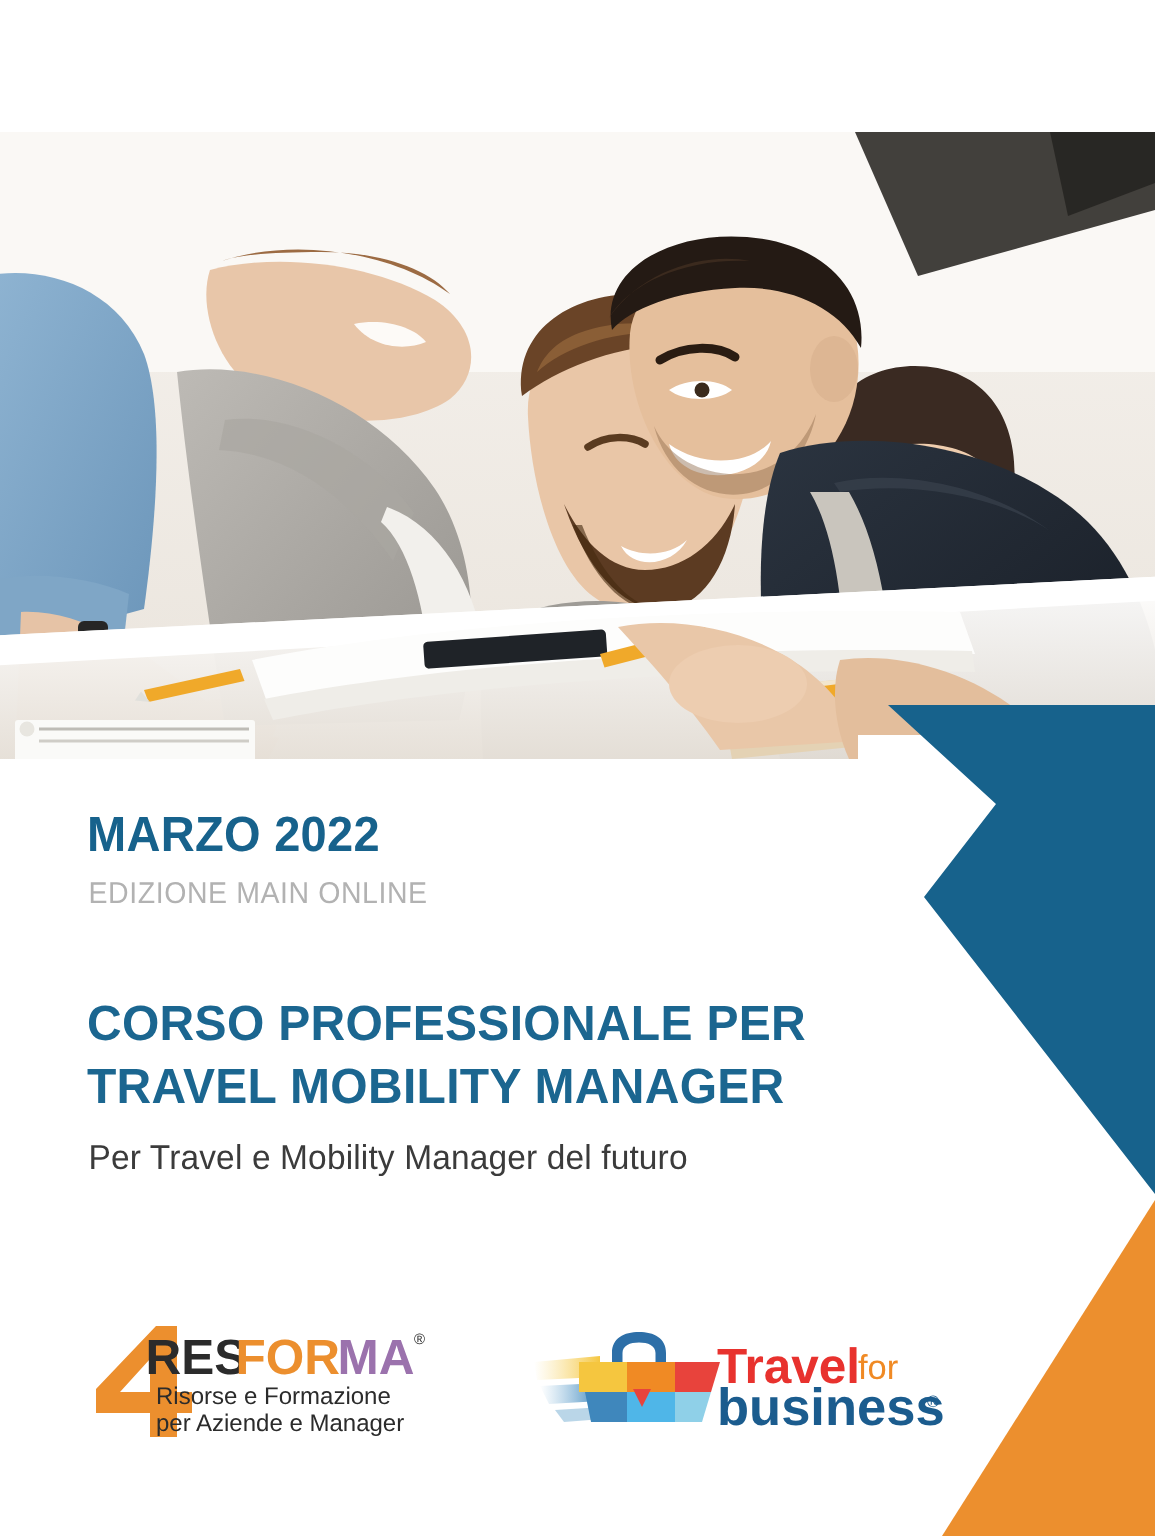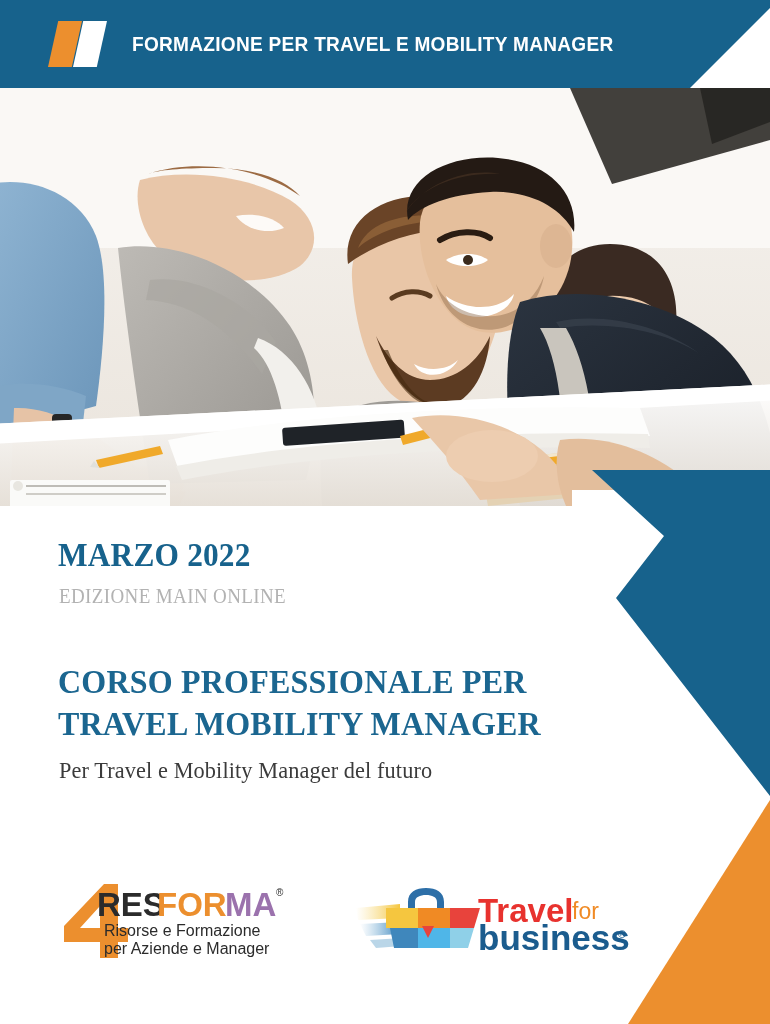--- a/index.html
+++ b/index.html
@@ -63,21 +63,20 @@
     width:770px; height:1024px;
     z-index:5; pointer-events:none;
   }
   #blue-chevron svg { display:block; width:770px; height:1024px; }
 
   
   #content {
     position:absolute; left:0; top:506px;
     width:770px; height:518px;
     z-index:4;
-    font-family:Liberation Serif, serif;
   }
   #month {
     position:absolute; left:58px; top:31px;
     color:#17628C;
     font-size:33px; font-weight:bold;
     letter-spacing:0.2px;
     transform:scaleX(0.95); transform-origin:left center;
   }
   #edition {
     position:absolute; left:59px; top:79px;
@@ -260,29 +259,20 @@
       <path d="M480 374 L 620 358 L 622 372 L 482 388 Z" fill="#F2E6CE"></path>
       <path d="M492 384 L 616 370 L 618 378 L 494 392 Z" fill="#C6A879"></path>
       <path d="M512 374 L 606 362 L 608 370 L 514 382 Z" fill="#F0A92A"></path>
 
       <path d="M412 330 C 452 322, 500 332, 534 356 C 556 372, 568 390, 572 406 L 480 412 C 458 380, 432 352, 412 330 Z" fill="#E9C7A8"></path>
       <ellipse cx="492" cy="368" rx="46" ry="26" fill="#EDCDB0"></ellipse>
       <path d="M560 352 C 600 346, 648 360, 684 390 L 660 418 L 566 418 C 556 396, 554 370, 560 352 Z" fill="#E3BE9C"></path>
     </svg>
   </div>
 
-  <div id="header">
-    <div id="header-inner">
-      <div class="hex-logo">
-        <div class="hex hex-orange"></div>
-        <div class="hex hex-white"></div>
-      </div>
-      <div id="header-title">FORMAZIONE PER TRAVEL E MOBILITY MANAGER</div>
-    </div>
-  </div>
 
   <div id="blue-chevron">
     <svg viewBox="0 0 770 1024">
 
       <path d="M572 490 L 770 490 L 770 506 L 572 506 Z" fill="#FFFFFF"></path>
 
       <path d="M585 472 L 770 472 L 770 793 L 672 648 L 770 512 L 770 472 Z" fill="#17628C" opacity="0"></path>
       <path d="M600 472 L 770 472 L 770 795 L 645 634 L 600 472 Z" fill="#17628C" opacity="0"></path>
       <path d="M590 470 L 770 470 L 770 796 L 618 600 L 680 510 Z" fill="#17628C" opacity="0"></path>
 

